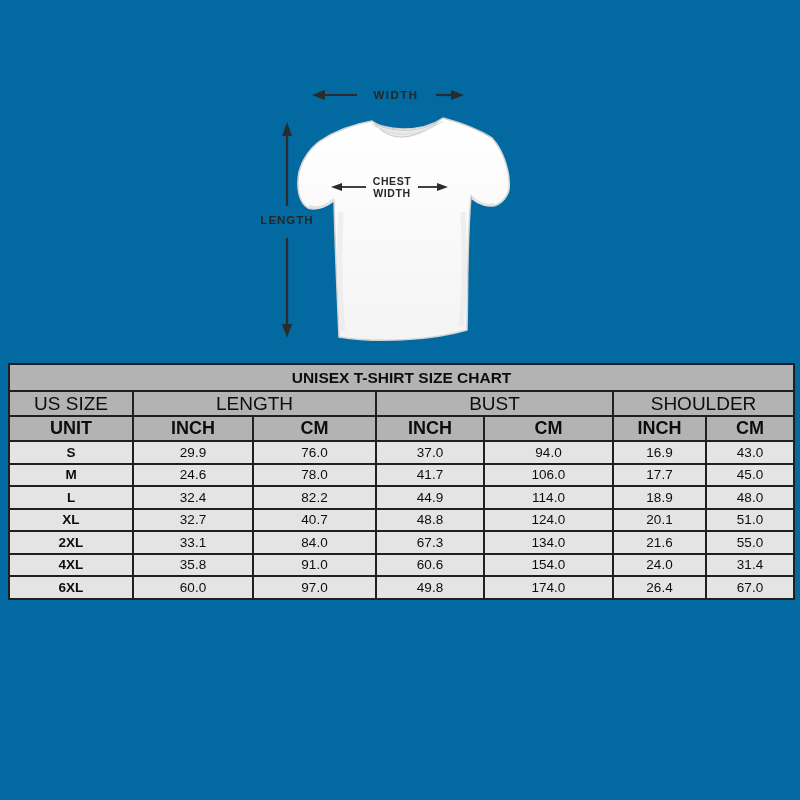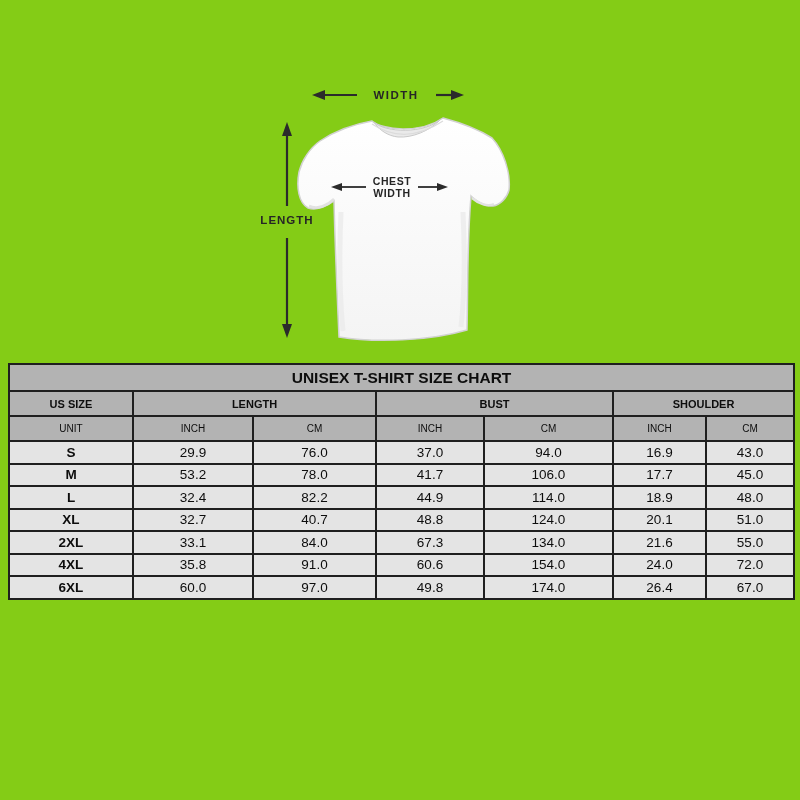--- a/index.html
+++ b/index.html
@@ -4,21 +4,21 @@
 <style>
   html, body { margin: 0; padding: 0; }
   body {
     width: 800px; height: 800px;
     background: #ffffff;
     font-family: "Liberation Sans", sans-serif;
   }
   .canvas {
     position: relative;
     width: 800px; height: 800px;
-    background: #84cc16;
+    background: #0369a1;
     overflow: hidden;
   }
   .diagram {
     position: absolute;
     left: 0; top: 0;
     width: 800px; height: 363px;
   }
   .diag-label {
     font-family: "Liberation Sans", sans-serif;
     font-weight: bold;
@@ -42,28 +42,28 @@
   }
   .title-row td {
     height: 25px;
     background: var(--header_bg, #b3b3b3);
     font-weight: bold;
     font-size: 15.5px;
   }
   .group-row td {
     height: 23px;
     background: var(--header_bg, #b3b3b3);
-    font-weight: bold;
-    font-size: 11px;
+    font-weight: normal;
+    font-size: 19px;
   }
   .unit-row td {
     height: 23px;
     background: var(--header_bg, #b3b3b3);
-    font-weight: normal;
-    font-size: 10px;
+    font-weight: bold;
+    font-size: 18px;
   }
   .data-row td {
     height: 20.5px;
     background: var(--row_bg, #e4e4e4);
     font-size: 13.5px;
     font-weight: normal;
   }
   .data-row td.size-cell { font-weight: bold; }
 </style>
 </head>
@@ -164,21 +164,21 @@
         <td class="size-cell">S</td>
         <td>29.9</td>
         <td>76.0</td>
         <td>37.0</td>
         <td>94.0</td>
         <td>16.9</td>
         <td>43.0</td>
       </tr>
       <tr class="data-row">
         <td class="size-cell">M</td>
-        <td>53.2</td>
+        <td>24.6</td>
         <td>78.0</td>
         <td>41.7</td>
         <td>106.0</td>
         <td>17.7</td>
         <td>45.0</td>
       </tr>
       <tr class="data-row">
         <td class="size-cell">L</td>
         <td>32.4</td>
         <td>82.2</td>
@@ -205,21 +205,21 @@
         <td>21.6</td>
         <td>55.0</td>
       </tr>
       <tr class="data-row">
         <td class="size-cell">4XL</td>
         <td>35.8</td>
         <td>91.0</td>
         <td>60.6</td>
         <td>154.0</td>
         <td>24.0</td>
-        <td>72.0</td>
+        <td>31.4</td>
       </tr>
       <tr class="data-row">
         <td class="size-cell">6XL</td>
         <td>60.0</td>
         <td>97.0</td>
         <td>49.8</td>
         <td>174.0</td>
         <td>26.4</td>
         <td>67.0</td>
       </tr>

